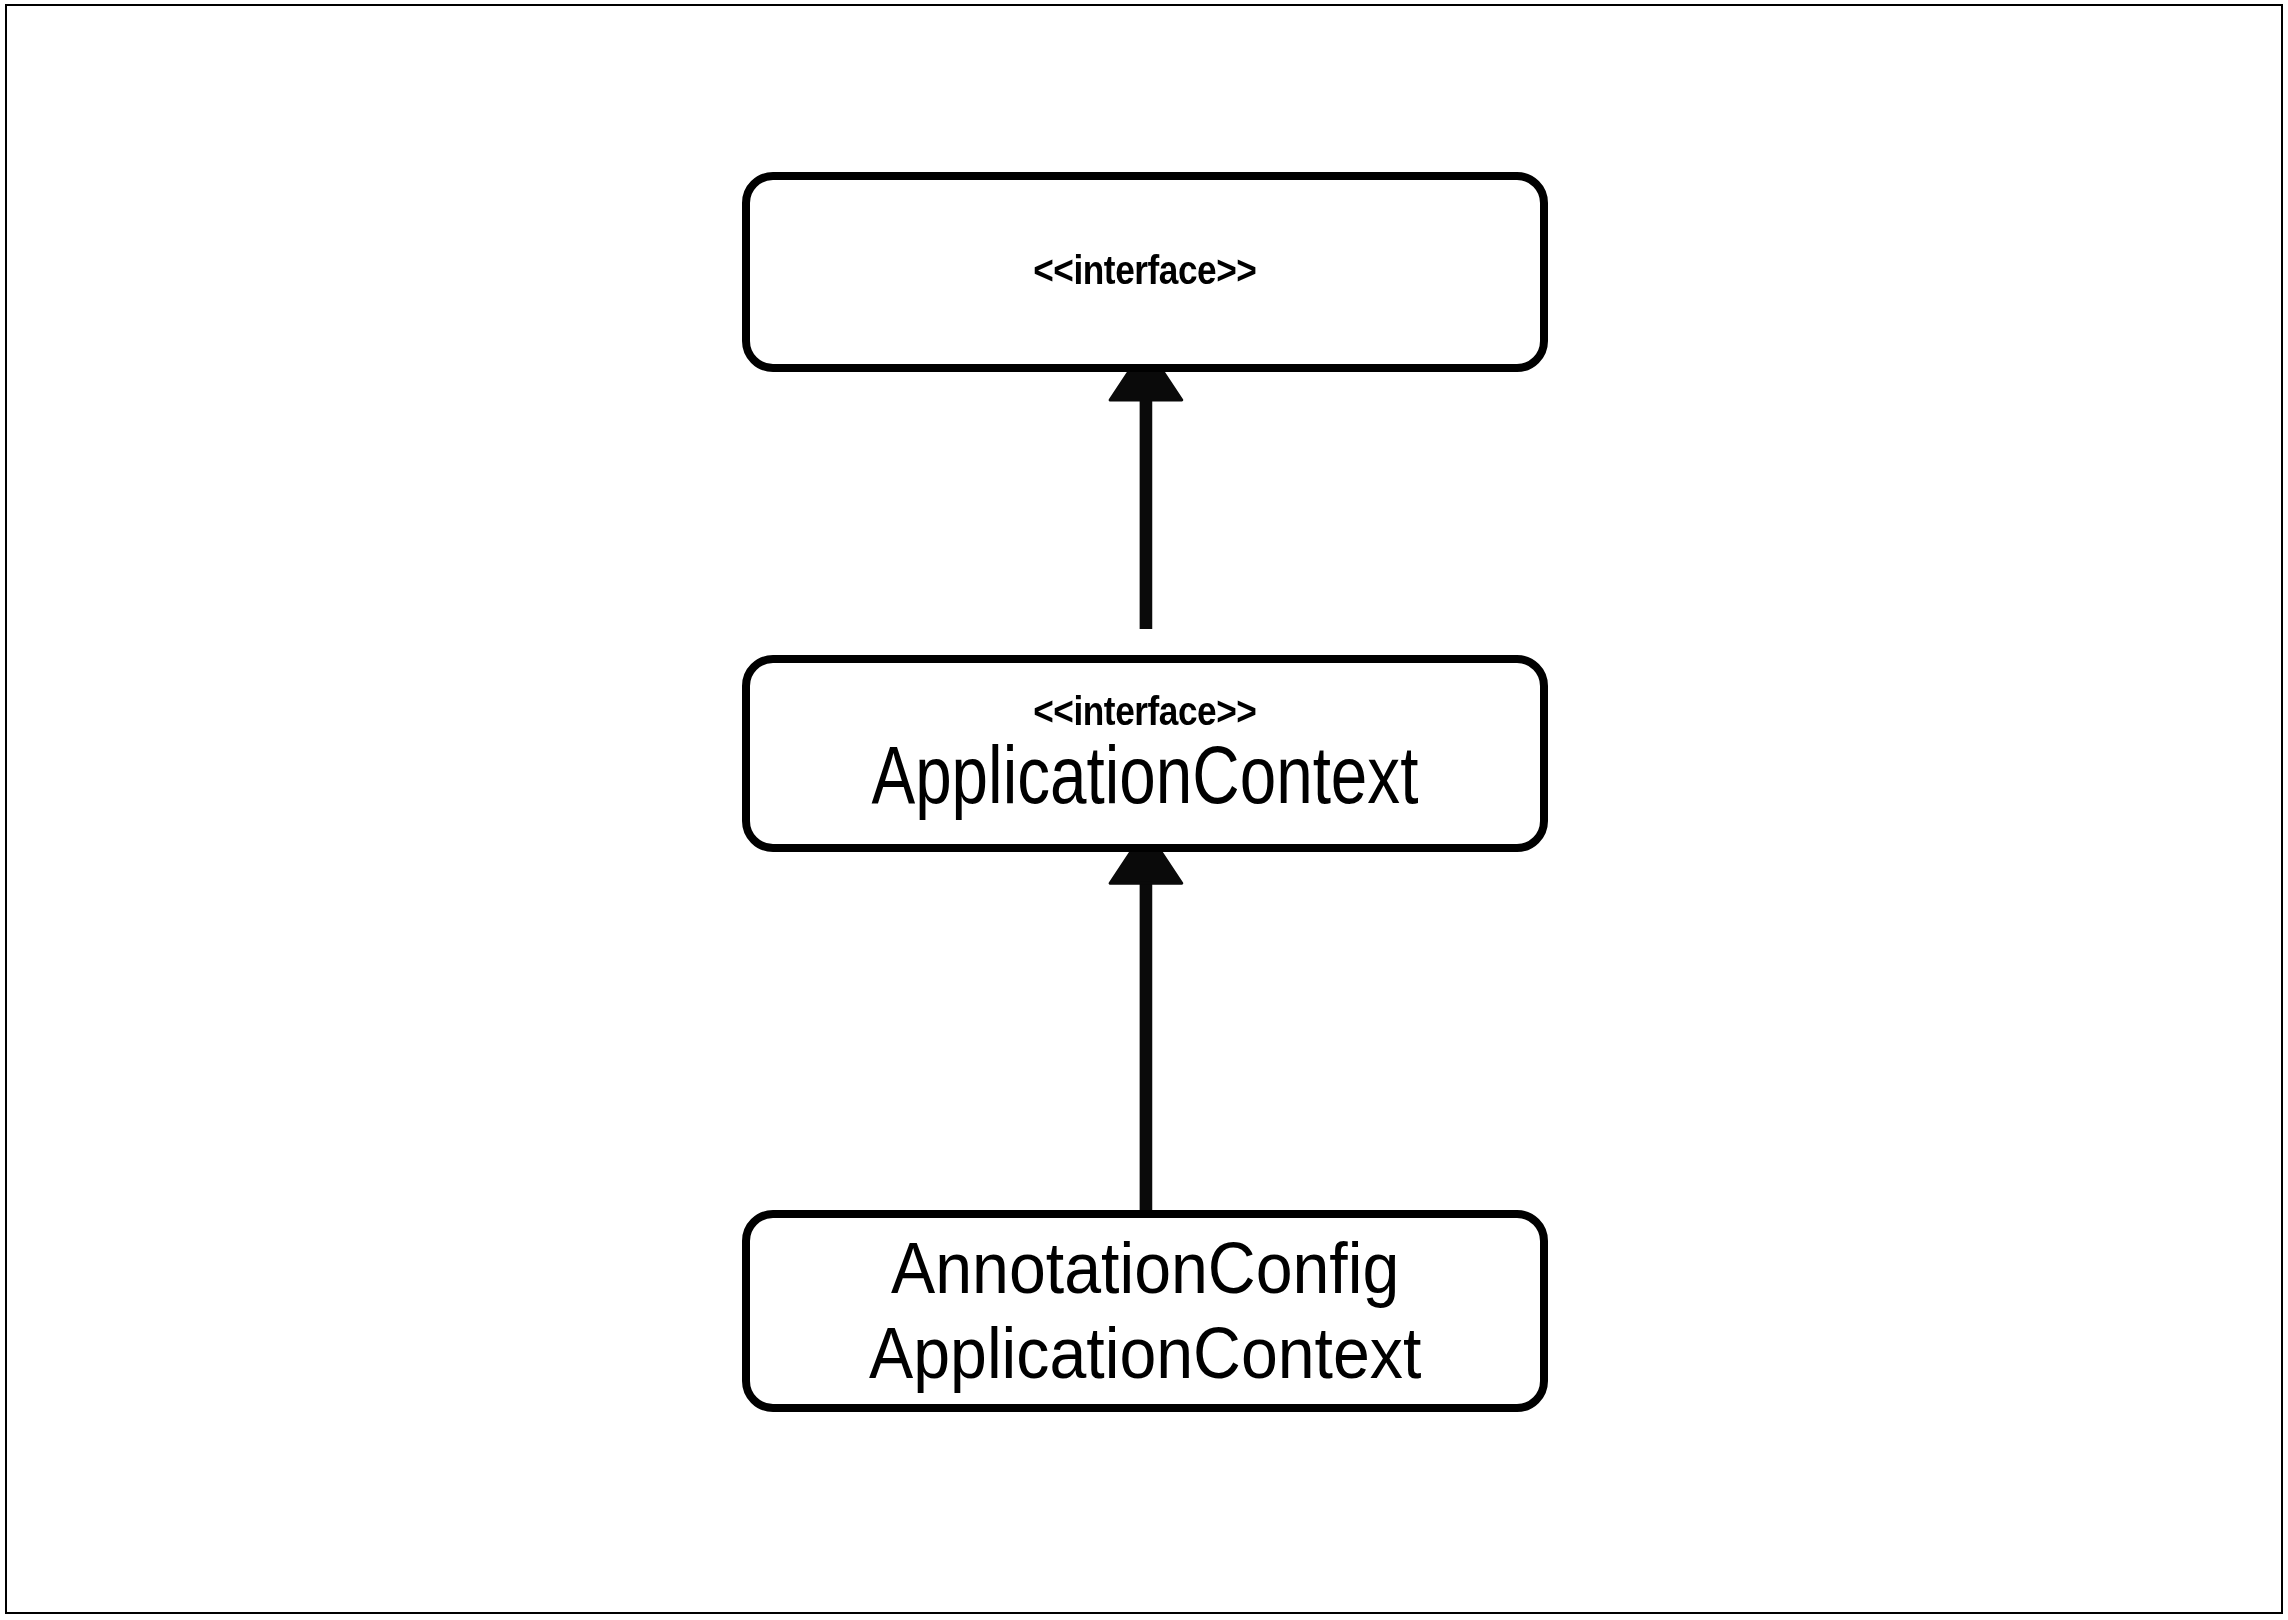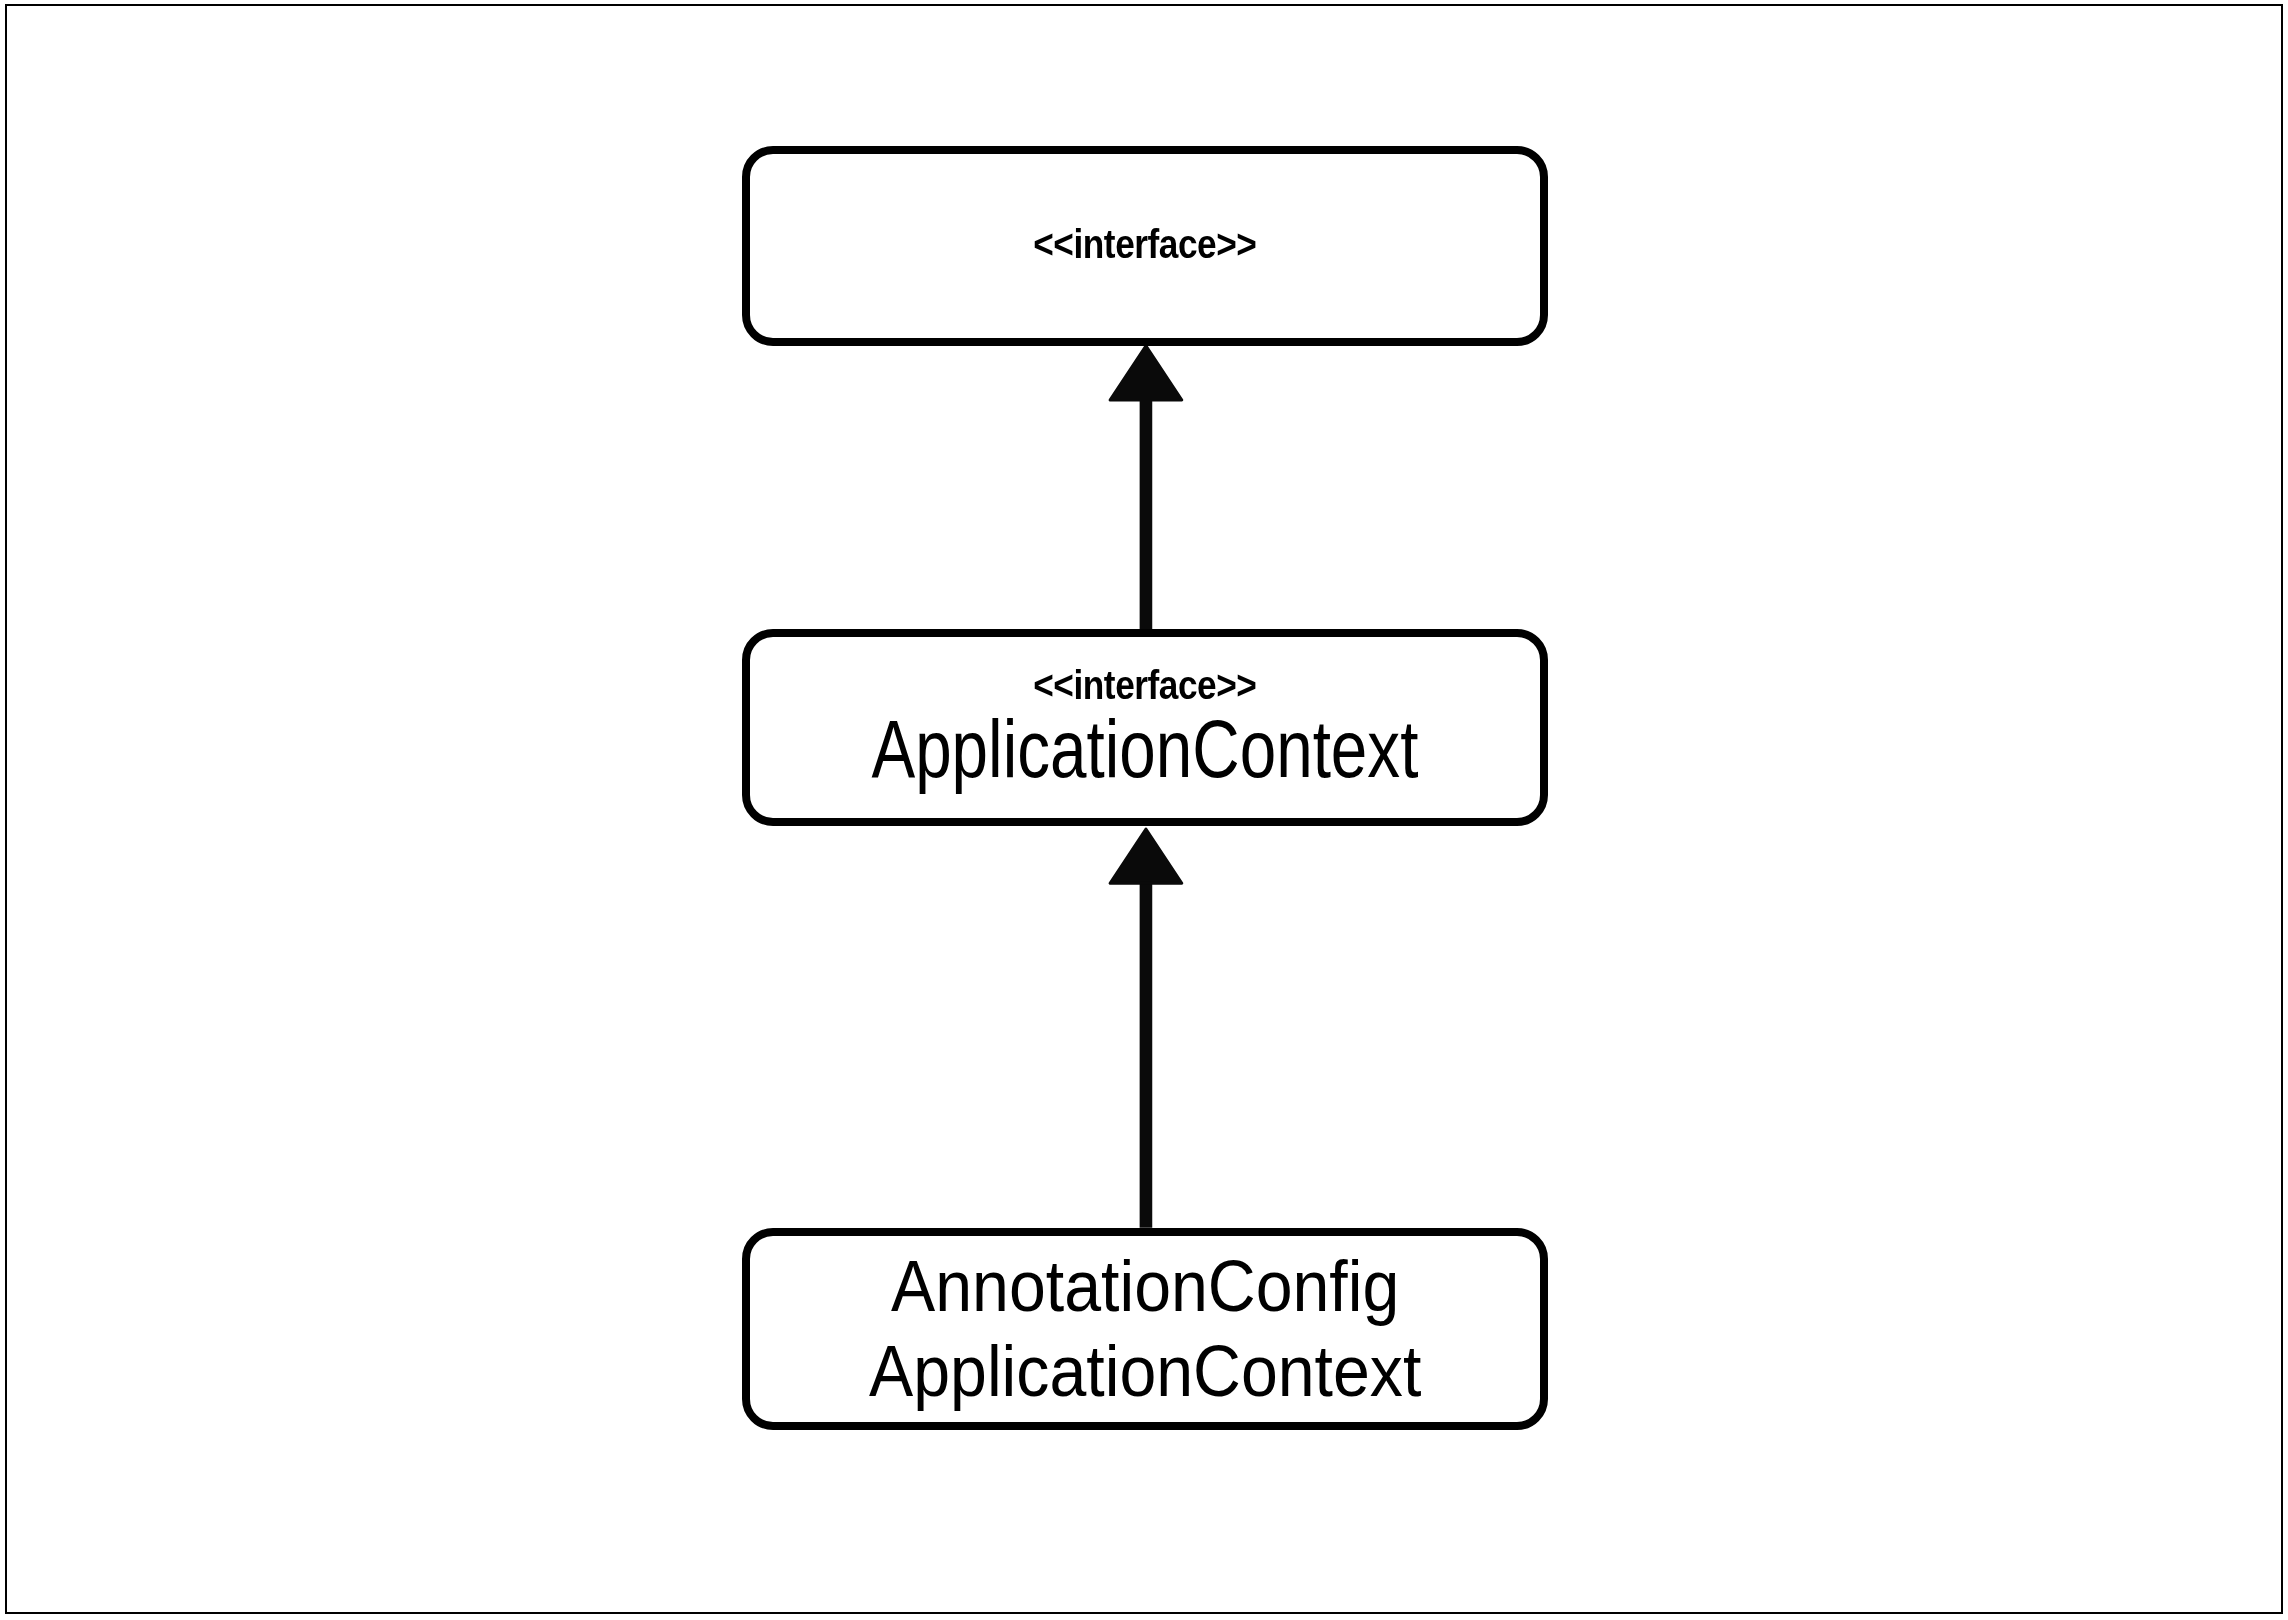--- a/index.html
+++ b/index.html
@@ -35,20 +35,21 @@
   .uml-box {
     position: absolute;
     box-sizing: border-box;
     background: #ffffff;
     border: 8.7px solid #000000;
     border-radius: 31px;
     display: flex;
     flex-direction: column;
     align-items: center;
     justify-content: center;
+    margin-top: 26px;
   }
 
   .stereotype {
     font-family: "Liberation Sans", sans-serif;
     font-weight: bold;
     font-size: 40px;
     line-height: 1.0;
     letter-spacing: -0.5px;
     color: #000000;
     white-space: nowrap;
@@ -67,21 +68,21 @@
 
   
   #box-beanfactory { left: 742px; top: 146px; width: 806px; height: 200px; }
   #box-beanfactory .class-name { transform: scaleX(1.0); }
 
   
   #box-applicationcontext { left: 742px; top: 629px; width: 806px; height: 197px; }
   #box-applicationcontext .class-name { transform: scaleX(0.80); }
 
   
-  #box-annotationconfig { left: 742px; top: 1228px; width: 806px; height: 202px; }
+  #box-annotationconfig { left: 742px; top: 1184px; width: 806px; height: 202px; }
   #box-annotationconfig .class-name {
     font-size: 72px;
     line-height: 1.18;
     transform: scaleX(0.92);
     text-align: center;
   }
 
   
   .uml-arrow {
     position: absolute;

